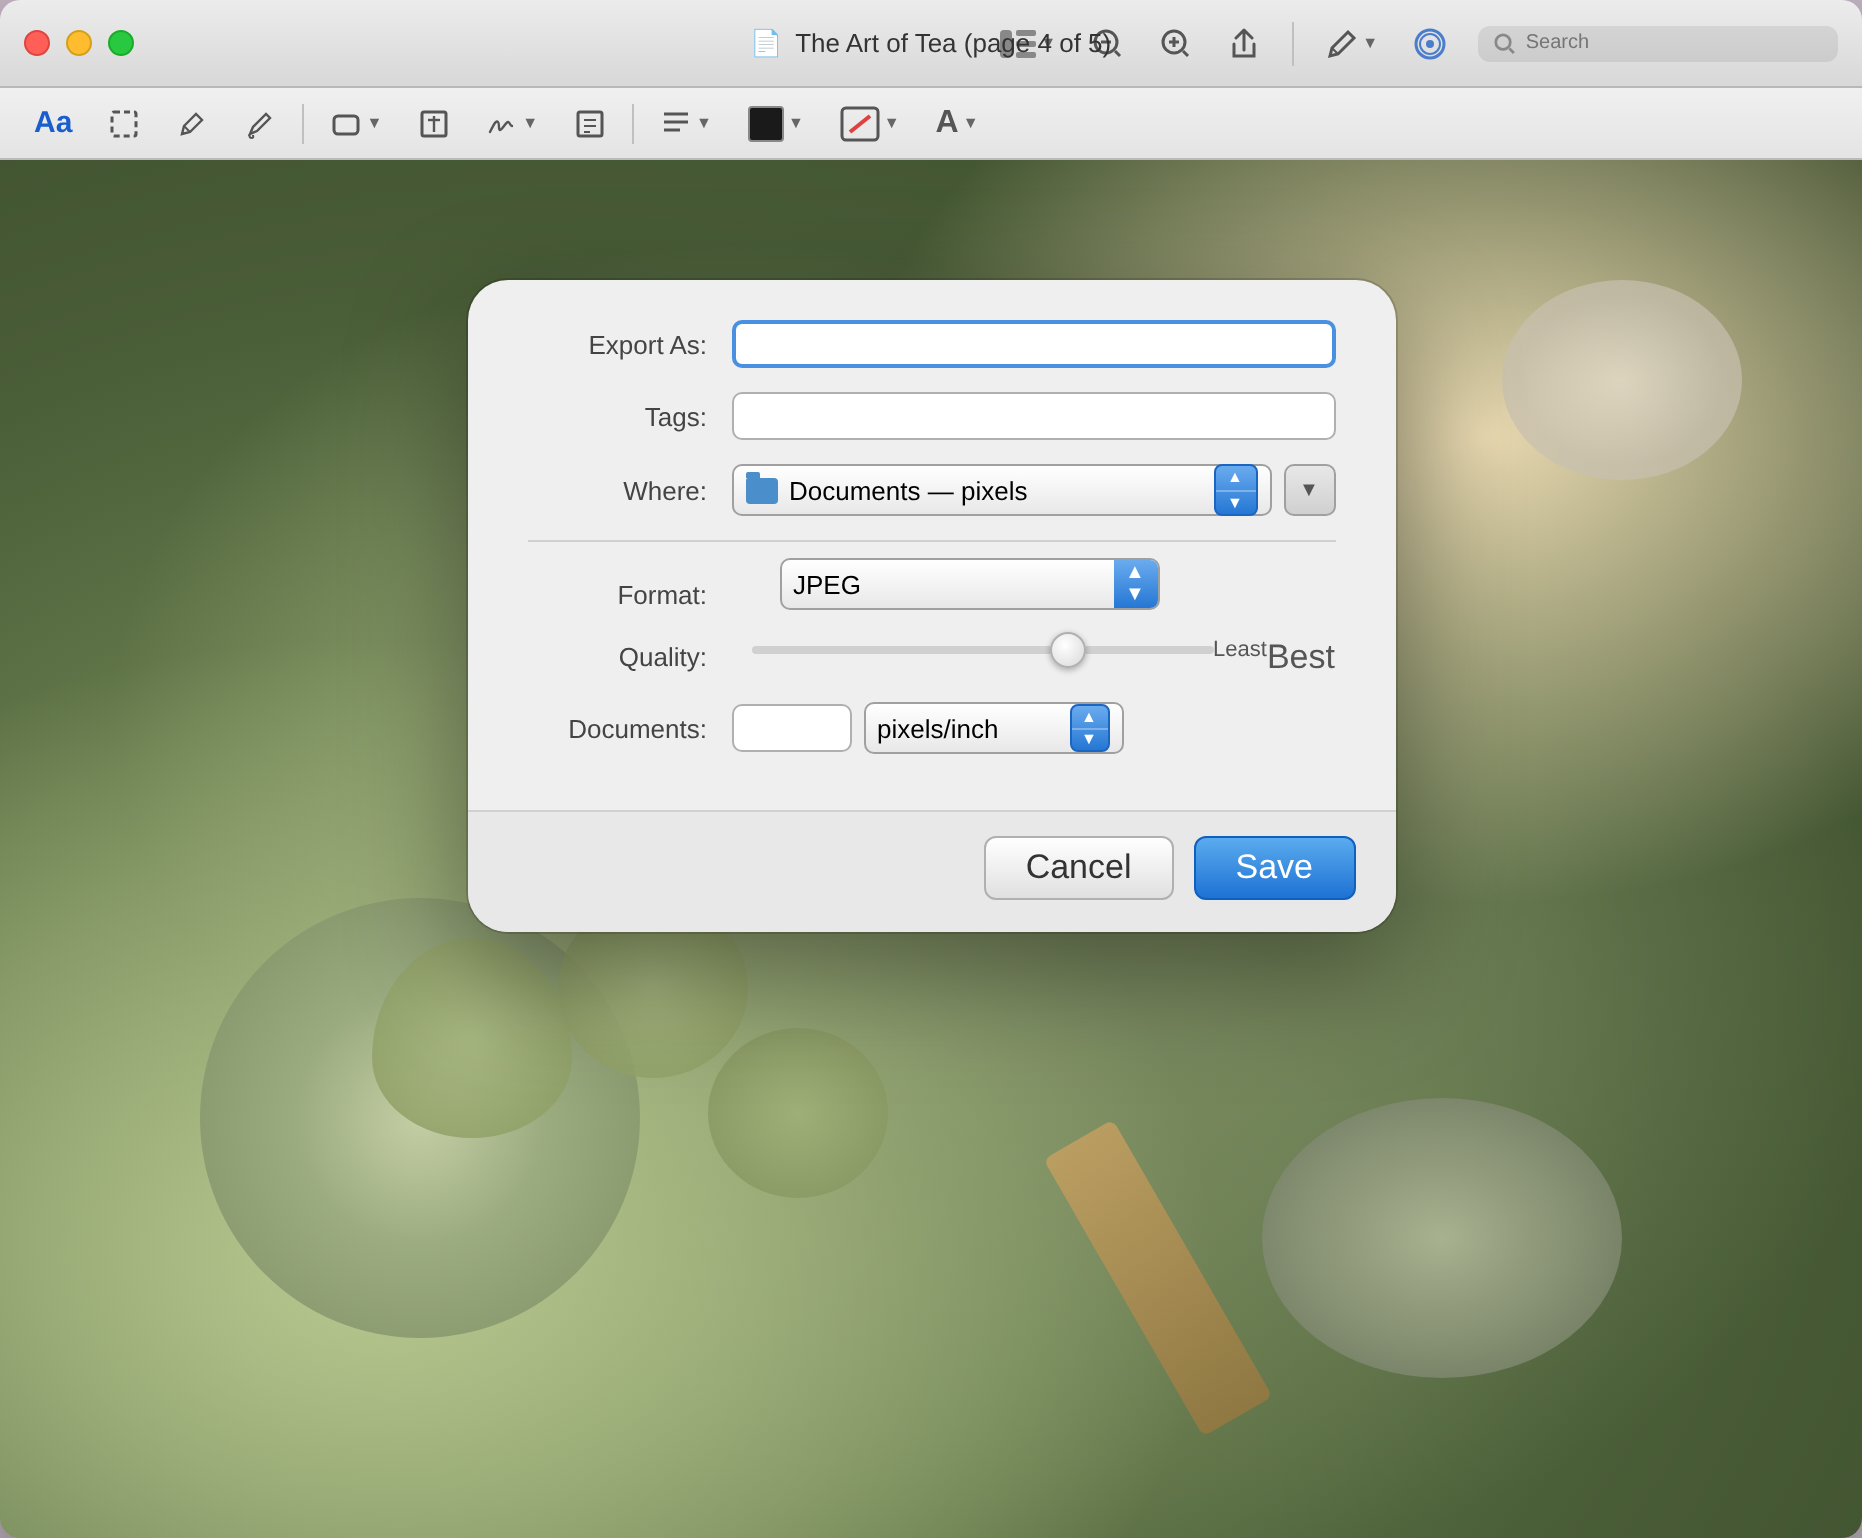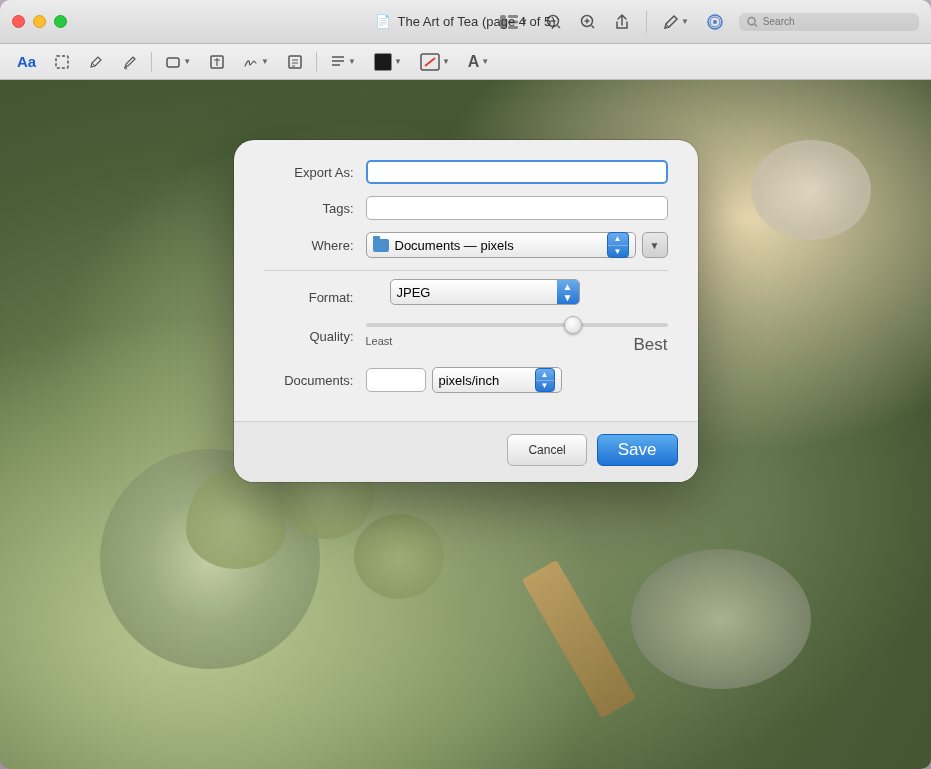--- a/index.html
+++ b/index.html
@@ -289,21 +289,22 @@
       justify-content: center;
       color: white;
       font-size: 10px;
       margin-left: auto;
       margin-right: -6px;
     }
 
     .slider-container {
       flex: 1;
       display: flex;
-      flex-direction: column;
+      flex-direction: row;
+      margin-left: 10px;
     }
 
     input[type=range] {
       -webkit-appearance: none;
       width: 100%;
       height: 4px;
       background: #d0d0d0;
       border-radius: 2px;
       outline: none;
       cursor: pointer;
@@ -361,21 +362,21 @@
       padding: 12px 20px 16px;
       border-top: 1px solid #d0d0d0;
       background: #e8e8e8;
     }
 
     .btn-cancel {
       background: linear-gradient(to bottom, #ffffff, #e0e0e0);
       border: 1px solid #b0b0b0;
       border-radius: 6px;
       padding: 5px 20px;
-      font-size: 12px;
+      font-size: 17px;
       cursor: pointer;
       color: #333;
     }
 
     .btn-save {
       background: linear-gradient(to bottom, #5aabee, #1e72d4);
       border: 1px solid #1060c0;
       border-radius: 6px;
       padding: 5px 20px;
       font-size: 17px;

